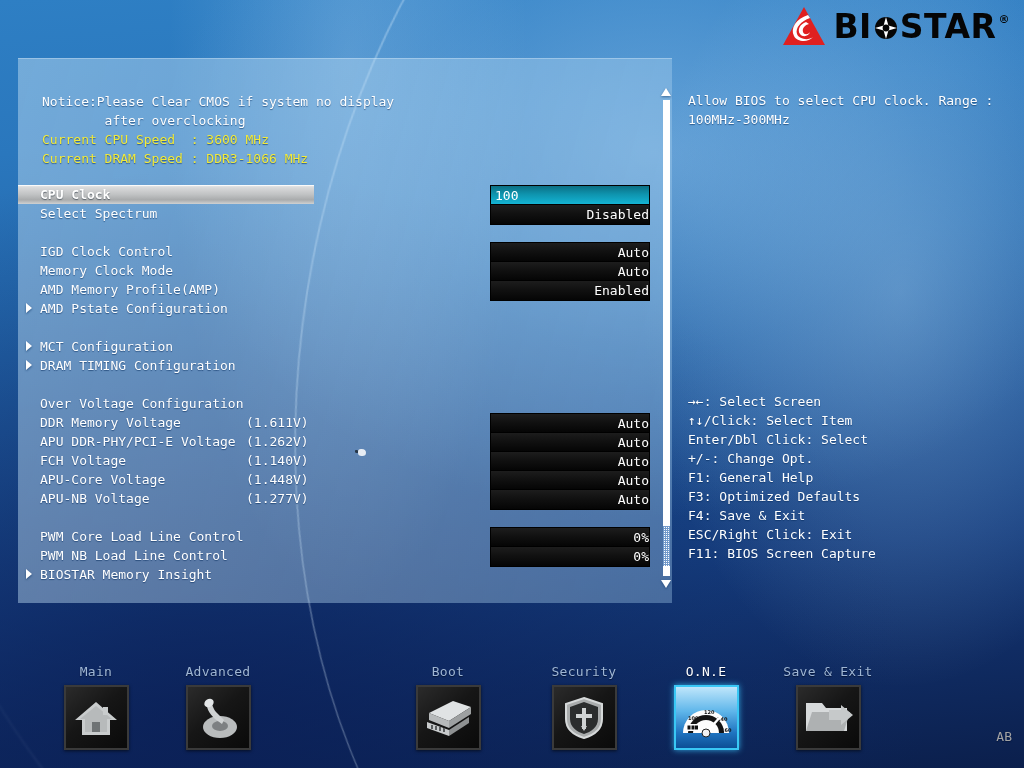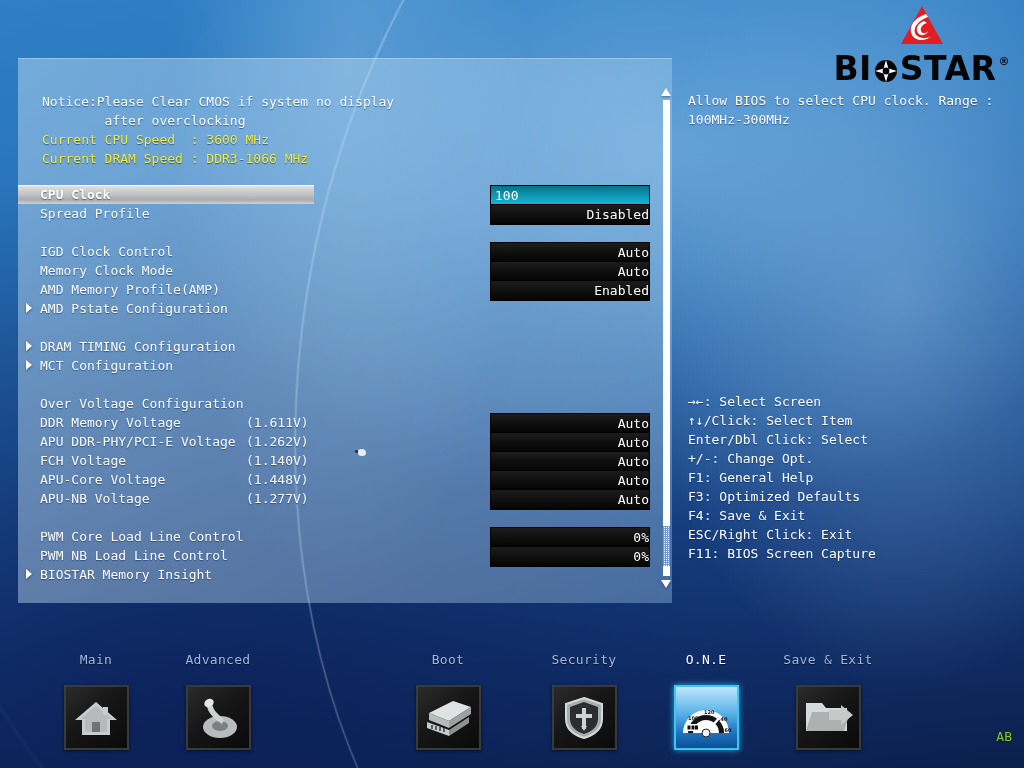--- a/index.html
+++ b/index.html
@@ -29,21 +29,21 @@
   #arc1{ width:1000px;height:1400px; left:300px; top:-330px;
     border-left:2px solid rgba(225,240,255,.30);
     border-top:2px solid rgba(225,240,255,.12);
     transform:rotate(9deg); filter:blur(.6px);}
   #arc2{ width:1500px;height:1700px; left:-140px; top:-620px;
     border-bottom:2px solid rgba(210,235,255,.18);
     border-right:2px solid rgba(210,235,255,.10);
     transform:rotate(-6deg); filter:blur(1px);}
 
   
-  #logo{ position:absolute; right:14px; top:5px; height:42px; display:flex; align-items:center; gap:7px;flex-direction:column;}
+  #logo{ position:absolute; right:14px; top:5px; height:42px; display:flex; align-items:center; gap:7px;}
   #logo .mark{ width:44px;height:40px; position:relative;}
   #logo .word{ font-family:"DejaVu Sans", sans-serif; font-weight:bold; font-size:33px; letter-spacing:.5px;
                color:#050505; line-height:1; display:flex; align-items:center;}
   #logo .word .reg{ font-size:11px; vertical-align:super; margin-left:2px; margin-bottom:14px;}
   .oglyph{ display:inline-block; width:26px;height:26px;position:relative; margin:0 1px;}
 
   
   #panel{
     position:absolute; left:18px; top:58px; width:654px; height:545px;
     background:linear-gradient(105deg, rgba(198,226,246,.46) 0%, rgba(186,219,243,.42) 45%, rgba(168,208,238,.36) 100%);
@@ -105,31 +105,31 @@
 
   
   #hinttext{ position:absolute; left:8px; top:33px; width:330px;}
   #keys{ position:absolute; left:8px; top:334px;}
   .kline{ height:19px; line-height:19px;}
 
   
   #nav{ position:absolute; left:0; bottom:0; width:1024px; height:150px;}
   .tab{ position:absolute; bottom:18px; width:120px; text-align:center;}
   .tab .tlabel{ font-family:"DejaVu Sans Mono", monospace; font-size:13px; color:#9fb6d4;
-    text-shadow:0 1px 1px rgba(0,15,45,.8); margin-bottom:18px; letter-spacing:.3px;}
+    text-shadow:0 1px 1px rgba(0,15,45,.8); margin-bottom:6px; letter-spacing:.3px;}
   .tab.active .tlabel{ color:#ffffff;}
   .tile{ width:65px;height:65px; margin:0 auto; position:relative;
     background:linear-gradient(140deg,#2b2b2b 0%,#161616 45%,#0a0a0a 100%);
     border:2px solid #3a3a3a; box-shadow:0 1px 3px rgba(0,0,0,.6);}
   .tab.active .tile{ border:2px solid #39c8f5;
     background:linear-gradient(to bottom,#bfe6fb 0%,#5fb6ea 40%,#1f74c0 75%,#0c4f96 100%);
     box-shadow:0 0 6px rgba(60,200,255,.8);}
   .ic{ position:absolute; inset:0; display:flex; align-items:center; justify-content:center;}
   #ab{ position:absolute; right:12px; bottom:24px; font-family:"DejaVu Sans Mono", monospace;
-       font-size:13px; color:#84cc16; text-shadow:0 1px 1px rgba(0,20,60,.8);}
+       font-size:13px; color:#a3a3a3; text-shadow:0 1px 1px rgba(0,20,60,.8);}
   
   #cursor{ position:absolute; left:340px; top:390px; width:8px;height:7px;
     background:#ffffff; opacity:.85; border-radius:40% 60% 50% 50%;
     box-shadow:-5px -1px 0 -2px rgba(20,30,40,.9);}
 </style>
 </head>
 <body>
 
 <div id="wallpaper">
   <div id="arc1"></div>
@@ -165,44 +165,44 @@
     <div class="mono">        after overclocking</div>
     <div class="mono yellow">Current CPU Speed  : 3600 MHz</div>
     <div class="mono yellow">Current DRAM Speed : DDR3-1066 MHz</div>
   </div>
 
   <div id="items">
       <div class="row sel">
         <span class="lbl mono">CPU Clock</span>
       </div>
       <div class="row">
-        <span class="lbl mono">Spread Profile</span>
+        <span class="lbl mono">Select Spectrum</span>
       </div>
       <div class="spacer"></div>
       <div class="row">
         <span class="lbl mono">IGD Clock Control</span>
       </div>
       <div class="row">
         <span class="lbl mono">Memory Clock Mode</span>
       </div>
       <div class="row">
         <span class="lbl mono">AMD Memory Profile(AMP)</span>
       </div>
       <div class="row">
         <span class="arrow"></span>
         <span class="lbl mono">AMD Pstate Configuration</span>
       </div>
       <div class="spacer"></div>
       <div class="row">
         <span class="arrow"></span>
+        <span class="lbl mono">MCT Configuration</span>
+      </div>
+      <div class="row">
+        <span class="arrow"></span>
         <span class="lbl mono">DRAM TIMING Configuration</span>
-      </div>
-      <div class="row">
-        <span class="arrow"></span>
-        <span class="lbl mono">MCT Configuration</span>
       </div>
       <div class="spacer"></div>
       <div class="row">
         <span class="lbl mono">Over Voltage Configuration</span>
       </div>
       <div class="row">
         <span class="lbl mono">DDR Memory Voltage</span>
         <span class="vlt mono">(1.611V)</span>
       </div>
       <div class="row">

